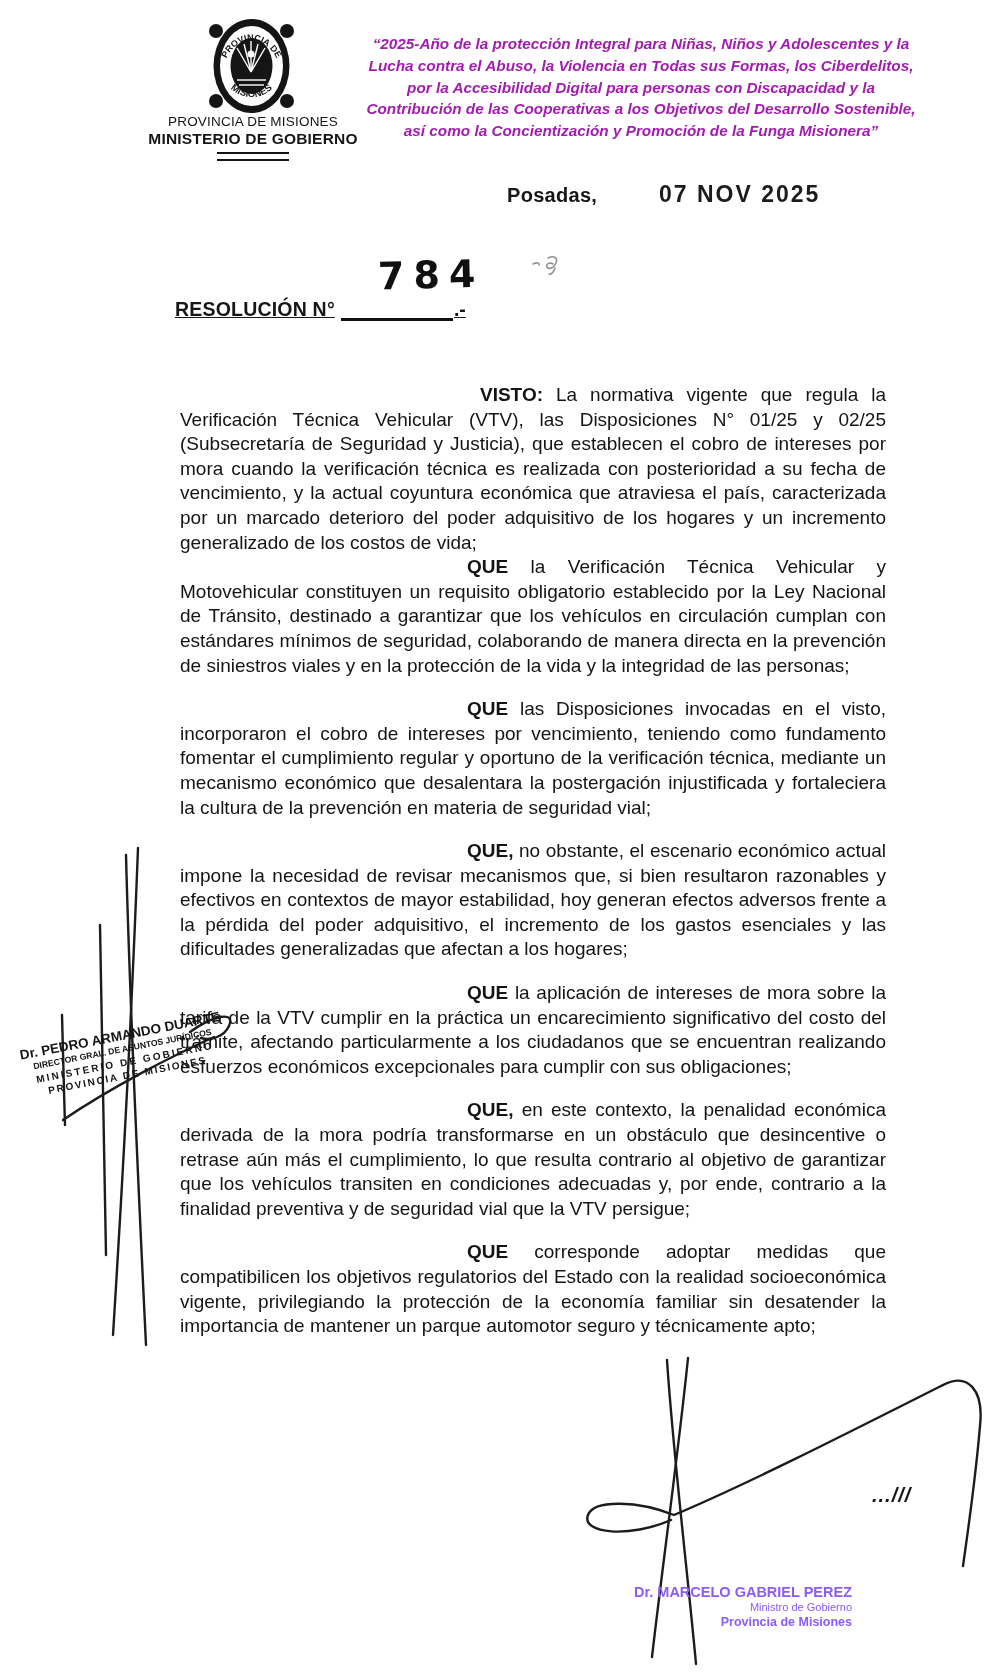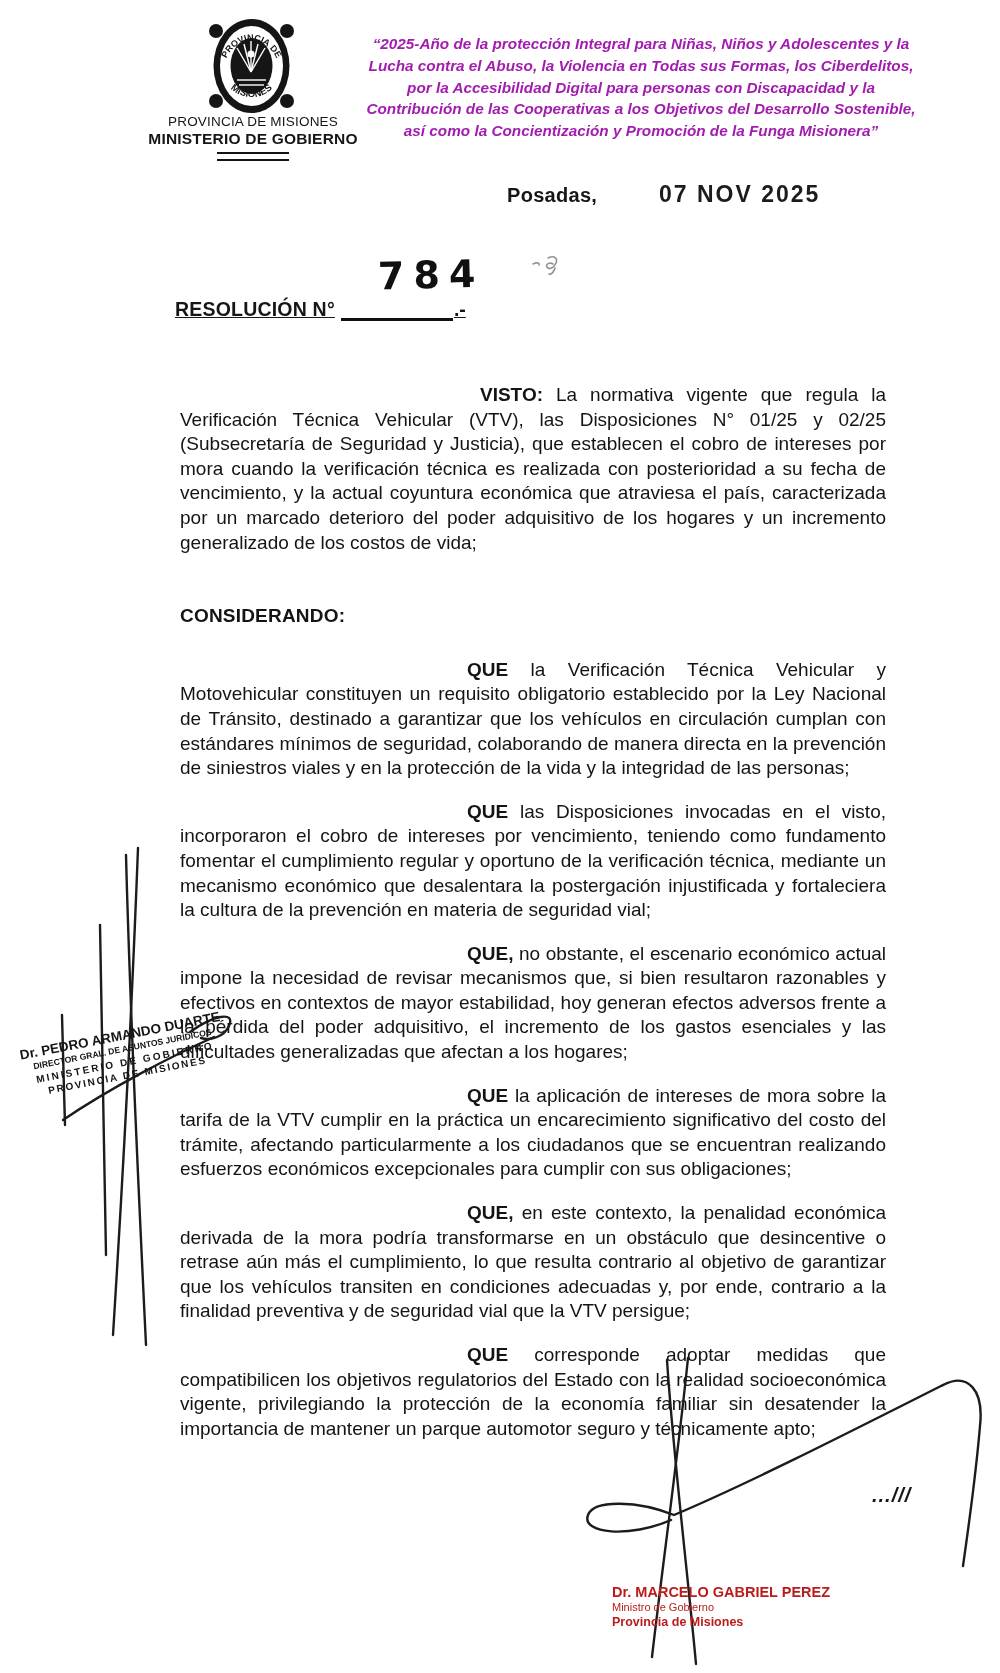--- a/index.html
+++ b/index.html
@@ -60,21 +60,21 @@
   
   #stamp-duarte{
     left:16px;top:1028px;width:215px;text-align:center;
     transform:rotate(-11deg);color:#141414;line-height:1.12;
   }
   #stamp-duarte .s-name{font-size:13.5px;font-weight:bold;white-space:nowrap;}
   #stamp-duarte .s-title{font-size:8.6px;font-weight:bold;white-space:nowrap;margin-top:2px;}
   #stamp-duarte .s-org{font-size:10px;font-weight:bold;letter-spacing:2.2px;white-space:nowrap;margin-top:2px;}
   #stamp-duarte .s-prov{font-size:10px;font-weight:bold;letter-spacing:1.8px;white-space:nowrap;margin-top:2px;}
 
-  #stamp-perez{left:612px;top:1583px;width:240px;text-align:left;color:#b91c1c;line-height:1.25;}
+  #stamp-perez{left:612px;top:1583px;width:240px;text-align:right;color:#8b5cf6;line-height:1.25;}
   #stamp-perez .s-name{font-size:14.5px;font-weight:bold;white-space:nowrap;}
   #stamp-perez .s-title{font-size:11px;font-weight:normal;}
   #stamp-perez .s-prov{font-size:12.5px;font-weight:bold;}
 
   svg{display:block;}
 </style>
 </head>
 <body>
 
 <div class="abs" id="crest">
@@ -128,21 +128,20 @@
 </div>
 <div class="abs" id="resolution-line">
   <span class="label">RESOLUCIÓN N°</span>
   <span class="fill-line"></span>
   <span class="suffix">.-</span>
 </div>
 
 <div class="abs" id="body-flow">
   <p class="visto"><span class="lead">VISTO:</span> <span>La normativa vigente que regula la Verificación Técnica Vehicular (VTV), las Disposiciones N° 01/25 y 02/25 (Subsecretaría de Seguridad y Justicia), que establecen el cobro de intereses por mora cuando la verificación técnica es realizada con posterioridad a su fecha de vencimiento, y la actual coyuntura económica que atraviesa el país, caracterizada por un marcado deterioro del poder adquisitivo de los hogares y un incremento generalizado de los costos de vida;</span></p>
 
-  <h2 class="considerando">CONSIDERANDO:</h2>
 
   <p class="que"><span class="lead">QUE</span> <span>la Verificación Técnica Vehicular y Motovehicular constituyen un requisito obligatorio establecido por la Ley Nacional de Tránsito, destinado a garantizar que los vehículos en circulación cumplan con estándares mínimos de seguridad, colaborando de manera directa en la prevención de siniestros viales y en la protección de la vida y la integridad de las personas;</span></p>
   <p class="que"><span class="lead">QUE</span> <span>las Disposiciones invocadas en el visto, incorporaron el cobro de intereses por vencimiento, teniendo como fundamento fomentar el cumplimiento regular y oportuno de la verificación técnica, mediante un mecanismo económico que desalentara la postergación injustificada y fortaleciera la cultura de la prevención en materia de seguridad vial;</span></p>
   <p class="que"><span class="lead">QUE,</span> <span>no obstante, el escenario económico actual impone la necesidad de revisar mecanismos que, si bien resultaron razonables y efectivos en contextos de mayor estabilidad, hoy generan efectos adversos frente a la pérdida del poder adquisitivo, el incremento de los gastos esenciales y las dificultades generalizadas que afectan a los hogares;</span></p>
   <p class="que"><span class="lead">QUE</span> <span>la aplicación de intereses de mora sobre la tarifa de la VTV cumplir en la práctica un encarecimiento significativo del costo del trámite, afectando particularmente a los ciudadanos que se encuentran realizando esfuerzos económicos excepcionales para cumplir con sus obligaciones;</span></p>
   <p class="que"><span class="lead">QUE,</span> <span>en este contexto, la penalidad económica derivada de la mora podría transformarse en un obstáculo que desincentive o retrase aún más el cumplimiento, lo que resulta contrario al objetivo de garantizar que los vehículos transiten en condiciones adecuadas y, por ende, contrario a la finalidad preventiva y de seguridad vial que la VTV persigue;</span></p>
   <p class="que"><span class="lead">QUE</span> <span>corresponde adoptar medidas que compatibilicen los objetivos regulatorios del Estado con la realidad socioeconómica vigente, privilegiando la protección de la economía familiar sin desatender la importancia de mantener un parque automotor seguro y técnicamente apto;</span></p>
 </div>
 
 <div class="abs" style="left:40px;top:830px">

